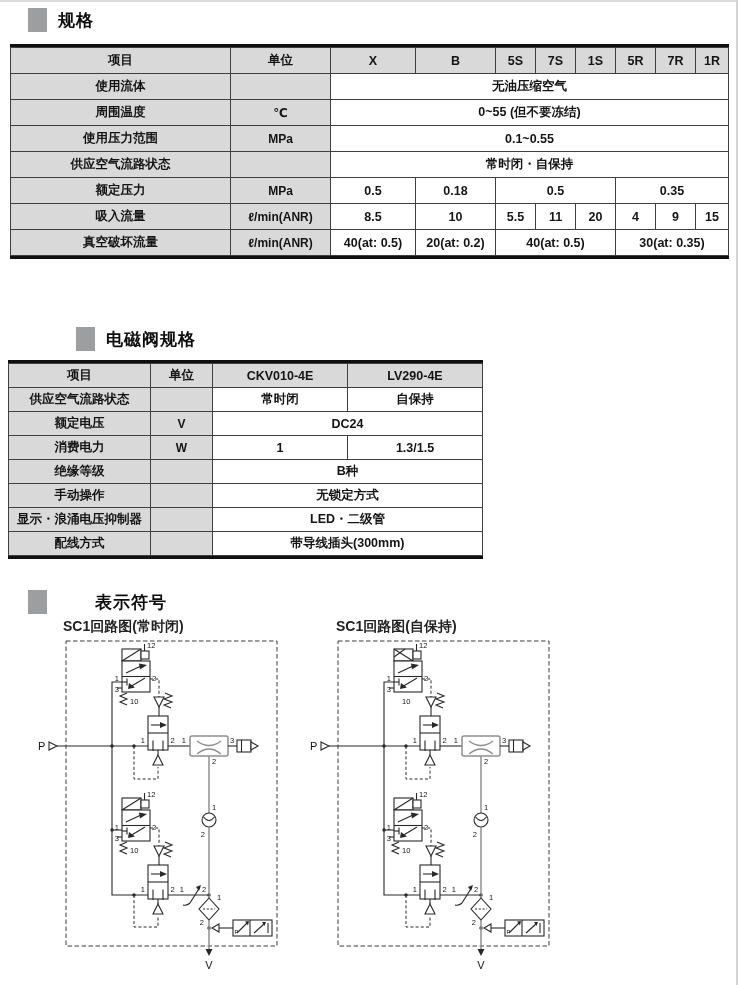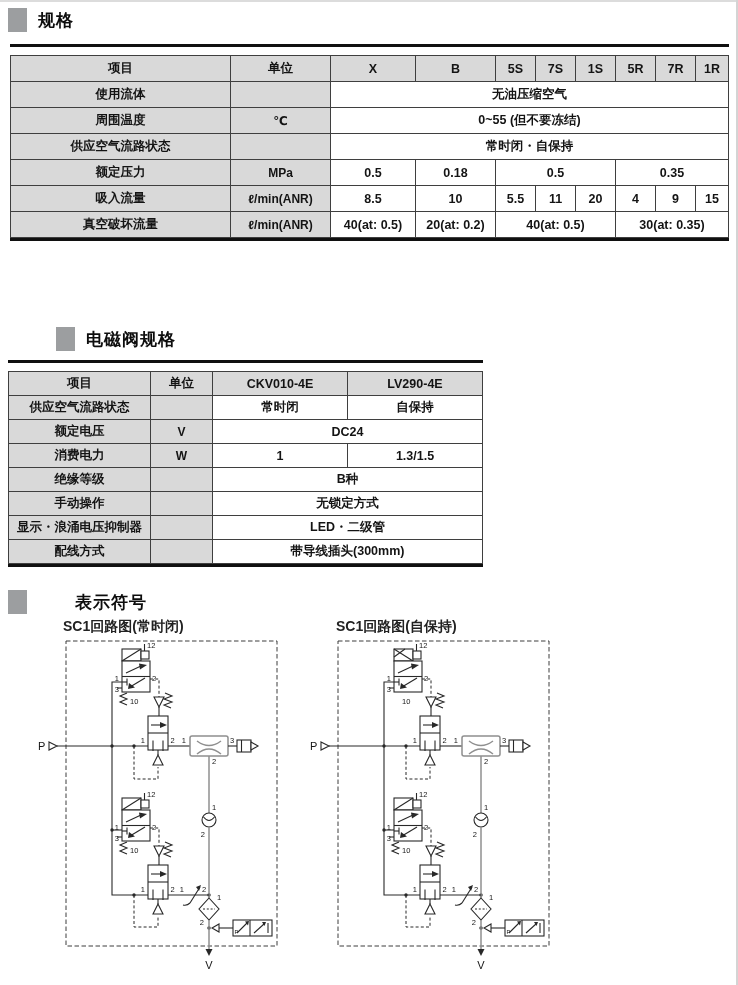--- a/index.html
+++ b/index.html
@@ -1,26 +1,26 @@
 <!DOCTYPE html>
 <html><head>
 <meta charset="utf-8">
 <style>
   html,body{margin:0;padding:0;background:#fff;}
   .page{position:relative;width:738px;height:985px;background:#fff;overflow:hidden;
         font-family:"Liberation Sans","DejaVu Sans",sans-serif;color:#141414;}
   .frame-top{position:absolute;left:0;top:0;width:738px;height:2px;background:#dcdcdc;}
   .frame-right{position:absolute;right:0;top:0;width:2px;height:985px;background:#d4d4d4;}
 
-  .sec-header{position:absolute;display:flex;align-items:center;}
+  .sec-header{position:absolute;display:flex;align-items:center;margin-left:20px;}
   .sec-square{width:19px;height:24px;background:#9c9ea0;margin-right:11px;}
   .sec-title{font-size:17px;font-weight:bold;color:#0d0d0d;letter-spacing:1px;}
 
   .tbl-wrap{position:absolute;border-top:3px solid #101010;border-bottom:3px solid #101010;}
-  table{border-collapse:collapse;table-layout:fixed;background:#fff;margin-top:8px;}
+  table{border-collapse:collapse;table-layout:fixed;background:#fff;}
   th,td{border:1px solid #3f3f3f;text-align:center;vertical-align:middle;
         font-size:12.5px;font-weight:600;padding:0 2px;overflow:hidden;white-space:nowrap;}
   .t1 td,.t1 th{height:25px;}
   .t2 td,.t2 th{height:23px;}
   .hd th,.lab{background:#d9d9d9;}
   .unit{font-size:12px;}
 
   .circuit-caption{position:absolute;font-size:14px;font-weight:bold;color:#222;}
   .circuit{position:absolute;width:252px;height:342px;}
 
@@ -77,20 +77,25 @@
         <td class="lab">使用流体</td>
         <td class="lab unit"></td>
         <td colspan="8">无油压缩空气</td>
       </tr>
       <tr>
         <td class="lab">周围温度</td>
         <td class="lab unit">℃</td>
         <td colspan="8">0~55 (但不要冻结)</td>
       </tr>
       <tr>
+        <td class="lab">使用压力范围</td>
+        <td class="lab unit">MPa</td>
+        <td colspan="8">0.1~0.55</td>
+      </tr>
+      <tr>
         <td class="lab">供应空气流路状态</td>
         <td class="lab unit"></td>
         <td colspan="8">常时闭・自保持</td>
       </tr>
       <tr>
         <td class="lab">额定压力</td>
         <td class="lab unit">MPa</td>
         <td>0.5</td>
         <td>0.18</td>
         <td colspan="3">0.5</td>

